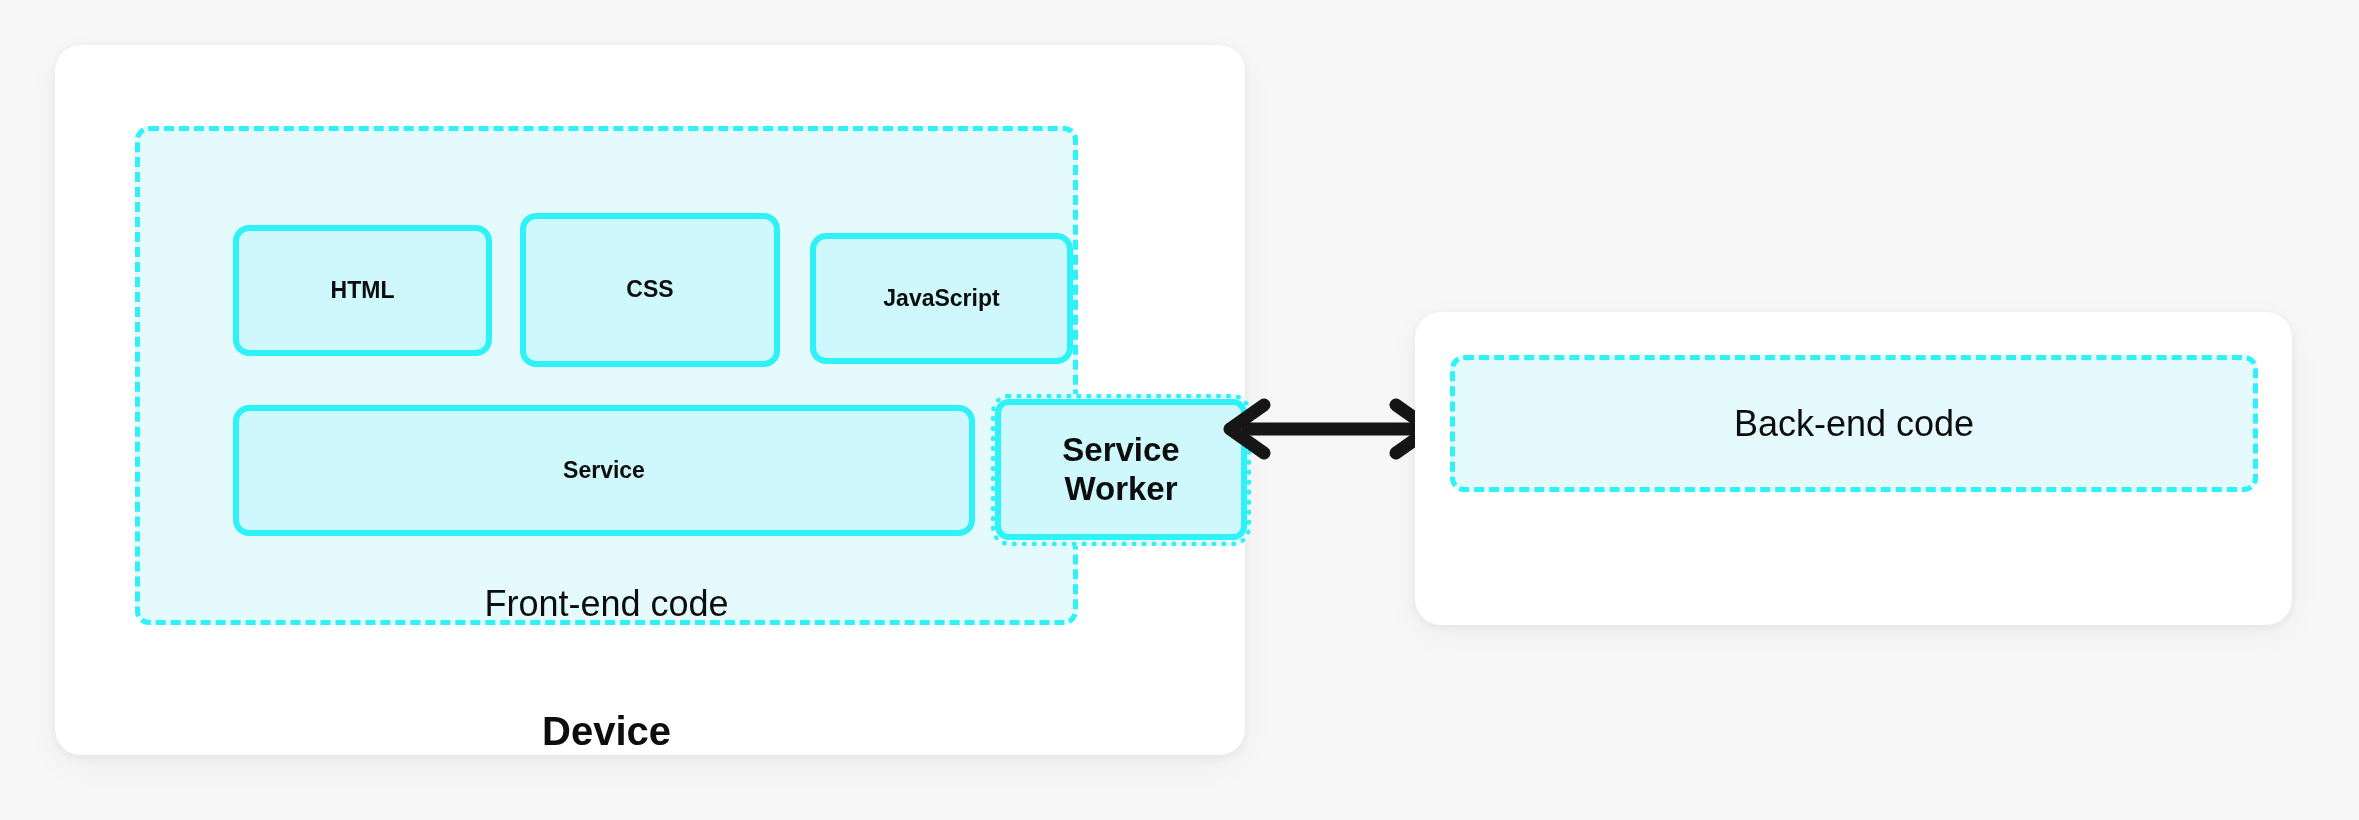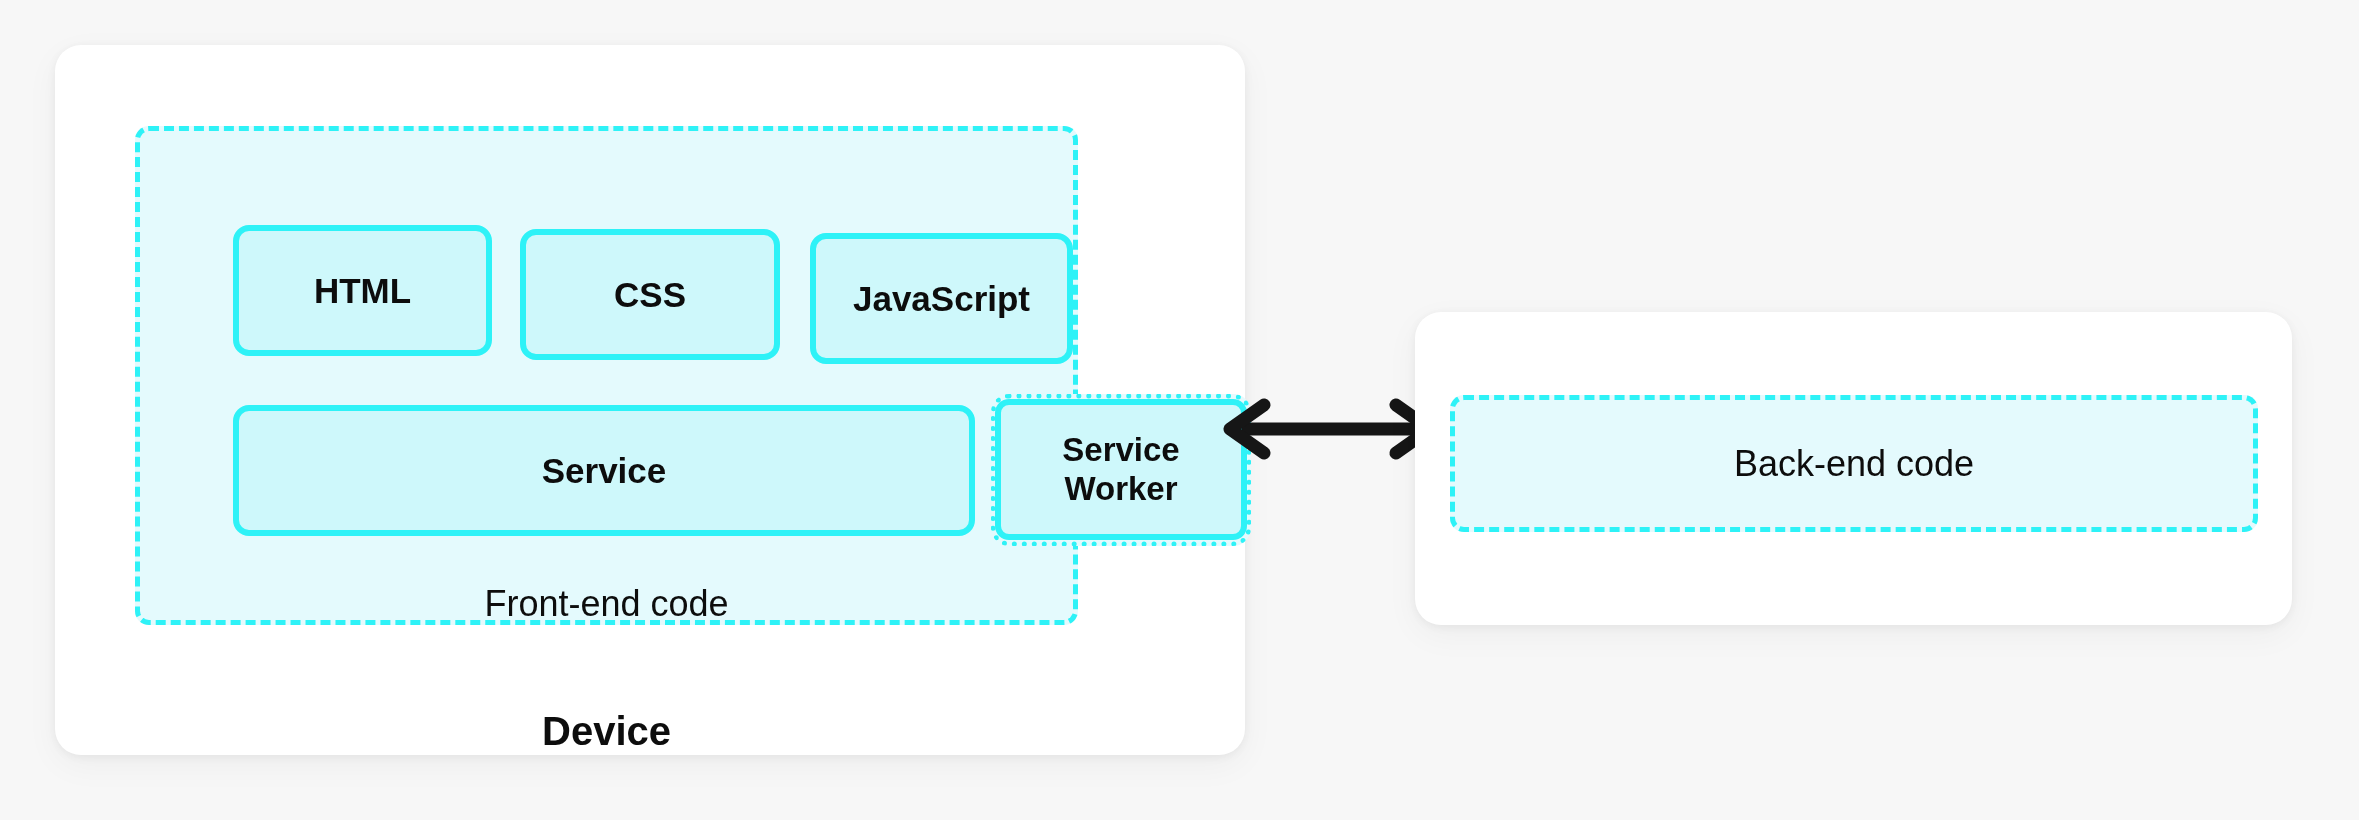--- a/index.html
+++ b/index.html
@@ -72,26 +72,26 @@
     background: #cef8fb;
     border: 6px solid #2ef2f7;
     border-radius: 16px;
     box-sizing: border-box;
     display: flex;
     align-items: center;
     justify-content: center;
     text-align: center;
     color: #0d0d0d;
     font-weight: bold;
-    font-size: 35px;
+    font-size: 23px;
     line-height: 1.18;
   }
 
   #box-html   { left: 178px; top: 180px; width: 259px; height: 131px; }
-  #box-css    { left: 465px; top: 184px; width: 260px; height: 131px; }
+  #box-css    { left: 465px; top: 168px; width: 260px; height: 154px; }
   #box-js     { left: 755px; top: 188px; width: 263px; height: 131px; }
   #box-manifest { left: 178px; top: 360px; width: 742px; height: 131px; }
 
   
   #sw-outline {
     position: absolute;
     left: 936px;
     top: 349px;
     width: 260px;
     height: 152px;
@@ -130,21 +130,20 @@
     width: 100%;
     text-align: center;
     font-size: 36px;
     font-weight: normal;
     color: #0d0d0d;
   }
   #backend-box {
     display: flex;
     align-items: center;
     justify-content: center;
-    margin-top: 40px;
   }
 
   
   #connector-arrow {
     position: absolute;
     left: 1218px;
     top: 392px;
     width: 224px;
     height: 74px;
   }

